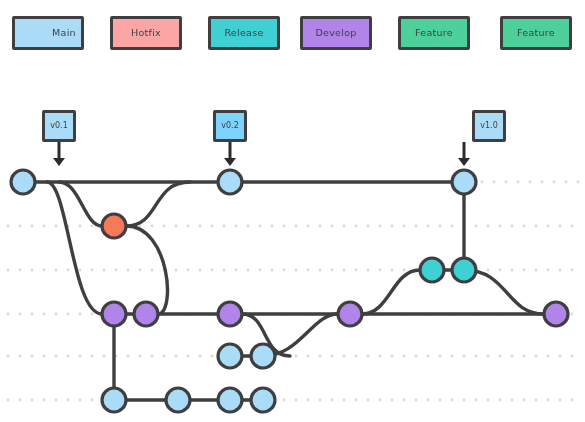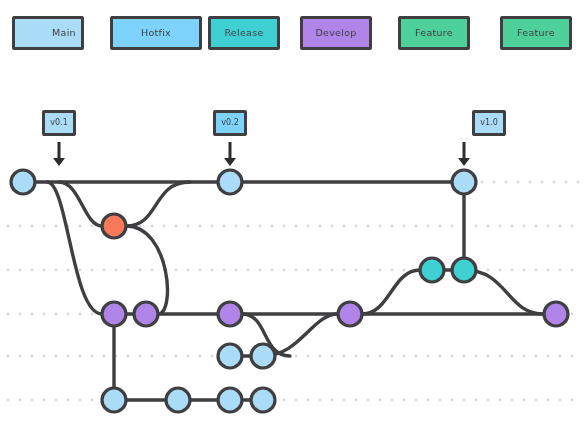--- a/index.html
+++ b/index.html
@@ -44,21 +44,21 @@
     color: #3f3f42;
     letter-spacing: 0.3px;
     line-height: 1;
     white-space: nowrap;
   }
 
   
   .tag {
     position: absolute;
     width: 34px;
-    height: 26px;
+    height: 32px;
     box-sizing: border-box;
     border: 3px solid #3f3f42;
     border-radius: 2px;
     background: #aadcf7;
     display: flex;
     align-items: center;
     justify-content: center;
   }
   .tag-label {
     font-size: 8px;
@@ -78,21 +78,21 @@
 </style>
 </head>
 <body>
 
 <div id="root">
 
   <div class="legend">
       <div class="legend-item" style="left: 12px; width: 72px; background: rgb(170, 220, 247); padding-left: 32px;">
         <span class="legend-label">Main</span>
       </div>
-      <div class="legend-item" style="left: 110px; width: 92px; background: #7dd3fc;">
+      <div class="legend-item" style="left: 110px; width: 72px; background: #fca5a5;">
         <span class="legend-label">Hotfix</span>
       </div>
       <div class="legend-item" style="left: 208px; width: 72px; background: rgb(63, 208, 212);">
         <span class="legend-label">Release</span>
       </div>
       <div class="legend-item" style="left: 300px; width: 72px; background: rgb(176, 132, 233);">
         <span class="legend-label">Develop</span>
       </div>
       <div class="legend-item" style="left: 398px; width: 72px; background: rgb(78, 208, 155);">
         <span class="legend-label">Feature</span>

